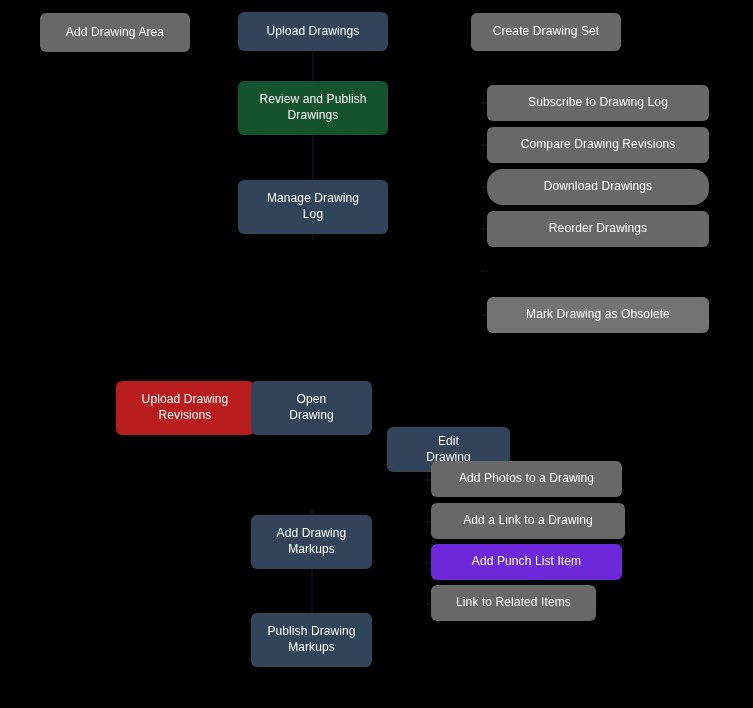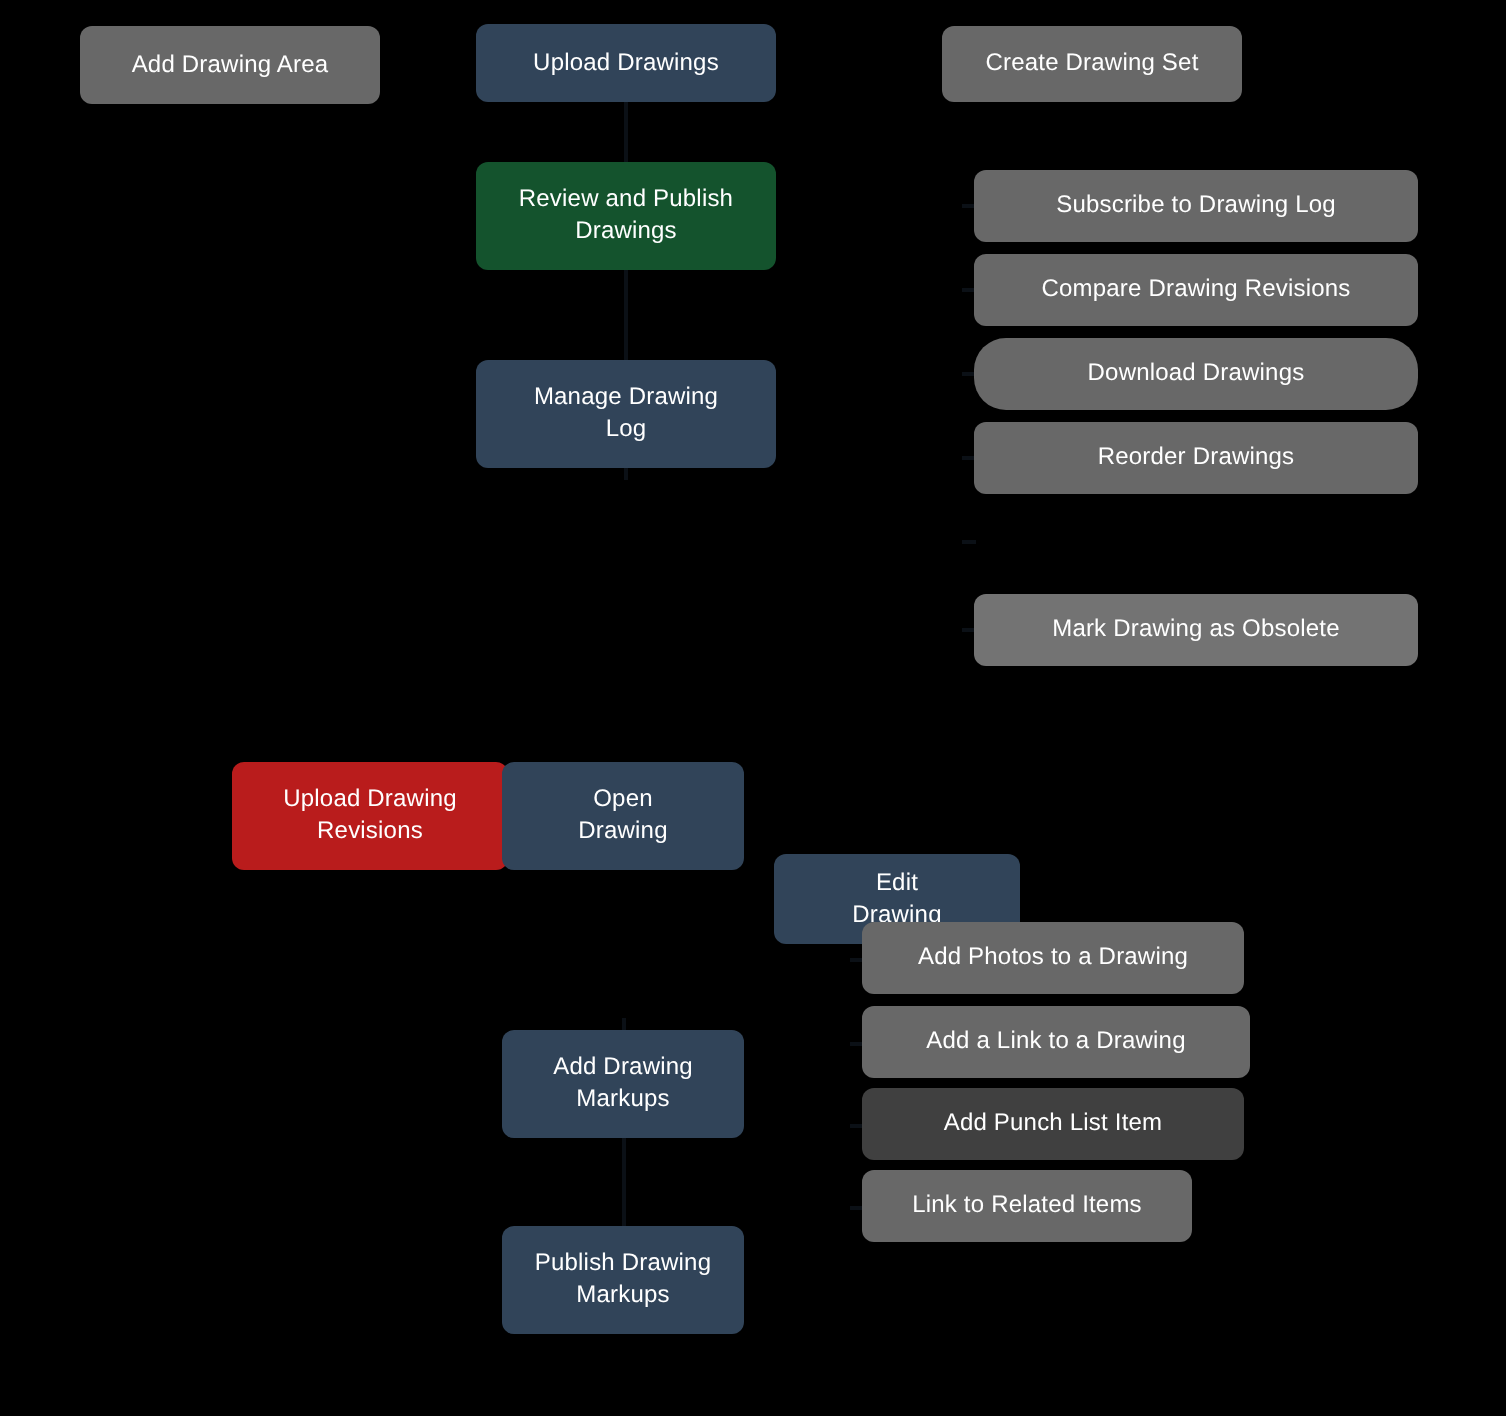--- a/index.html
+++ b/index.html
@@ -110,21 +110,21 @@
     <div class="node primary" style="left: 387px; top: 381px; width: 123px; height: 45px; background: rgb(49, 68, 89); color: rgb(255, 255, 255); margin-top: 46px;">
       <span class="label">Edit
 Drawing</span>
     </div>
     <div class="node secondary" style="left: 431px; top: 461px; width: 191px; height: 36px; background: rgb(104, 104, 104); color: rgb(255, 255, 255);">
       <span class="label">Add Photos to a Drawing</span>
     </div>
     <div class="node secondary" style="left: 431px; top: 503px; width: 194px; height: 36px; background: rgb(104, 104, 104); color: rgb(255, 255, 255);">
       <span class="label">Add a Link to a Drawing</span>
     </div>
-    <div class="node secondary" style="left: 431px; top: 544px; width: 191px; height: 36px; background: #404040; color: rgb(255, 255, 255);">
+    <div class="node secondary" style="left: 431px; top: 544px; width: 191px; height: 36px; background: #6d28d9; color: rgb(255, 255, 255);">
       <span class="label">Add Punch List Item</span>
     </div>
     <div class="node secondary" style="left: 431px; top: 585px; width: 165px; height: 36px; background: rgb(104, 104, 104); color: rgb(255, 255, 255);">
       <span class="label">Link to Related Items</span>
     </div>
     <div class="node primary" style="left: 251px; top: 515px; width: 121px; height: 54px; background: rgb(49, 68, 89); color: rgb(255, 255, 255);">
       <span class="label">Add Drawing
 Markups</span>
     </div>
     <div class="node primary" style="left: 251px; top: 613px; width: 121px; height: 54px; background: rgb(49, 68, 89); color: rgb(255, 255, 255);">

